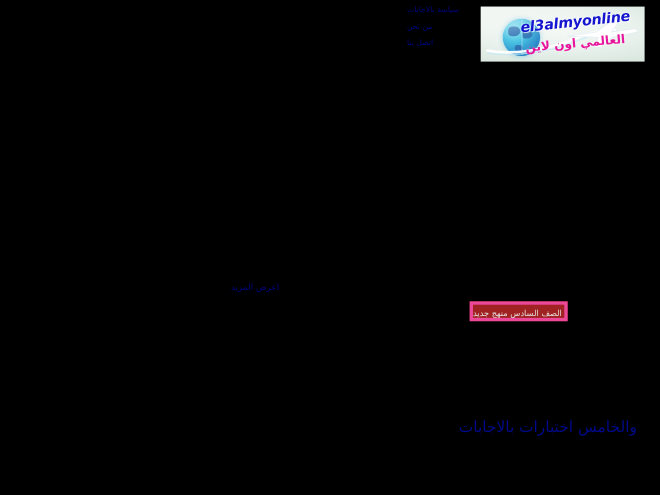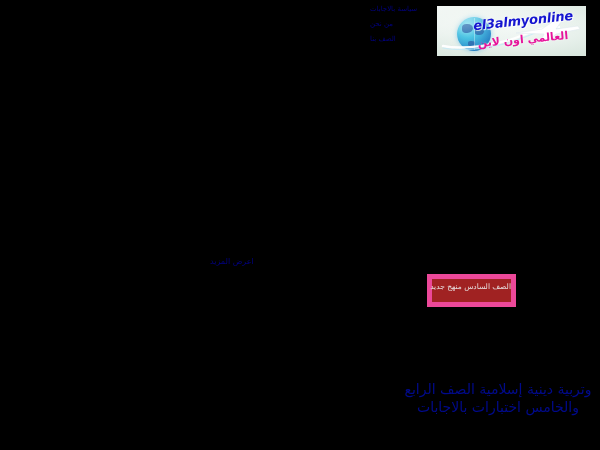--- a/index.html
+++ b/index.html
@@ -175,23 +175,23 @@
     white-space: nowrap;
     direction: rtl;
   }
 
   
   .red-button {
     position: absolute;
     top: 274px;
     left: 427px;
     width: 89px;
-    height: 33px;
+    height: 18px;
     background: #a02222;
-    border: 5px solid #ec4899;
+    border: 3px solid #ec4899;
     box-sizing: border-box;
     color: #e7dcdc;
     font-size: 7.5px;
     line-height: 16px;
     text-align: left;
     text-decoration: none;
     white-space: nowrap;
     direction: rtl;
     cursor: pointer;
     padding: 0;
@@ -219,21 +219,21 @@
 </head>
 <body>
 
 <div class="page">
 
   <div class="header">
 
     <div class="nav-links">
       <a class="nav-link" href="#">سياسة بالاجابات</a>
       <a class="nav-link" href="#">من نحن</a>
-      <a class="nav-link" href="#">الصف بنا</a>
+      <a class="nav-link" href="#">اتصل بنا</a>
     </div>
 
     <a class="logo-banner" href="#">
       <span class="logo-globe"></span>
 
       <svg class="logo-swoosh" viewBox="0 0 120 26" aria-hidden="true">
         <path d="M2 22 C 22 26, 56 22, 82 11 C 96 5, 108 3, 118 3" fill="none" stroke="#ffffff" stroke-width="2.4" stroke-linecap="round" opacity="0.95"></path>
         <path d="M2 24 C 24 28, 58 24, 84 13 C 98 7, 110 5, 119 5" fill="none" stroke="#bfe9f6" stroke-width="1.1" stroke-linecap="round" opacity="0.8"></path>
       </svg>
 
@@ -247,19 +247,18 @@
     </a>
   </div>
 
   <div>
 
     <a class="middle-link" href="#">اعرض المزيد</a>
 
     <a class="red-button" href="#">الصف السادس منهج جديد</a>
 
     <div class="bottom-headline">
-      <span class="hl-line">وتربية دينية إسلامية الصف الرابع</span>
       <span class="hl-line">والخامس اختبارات بالاجابات</span>
     </div>
 
   </div>
 
 </div>
 
 </body></html>

